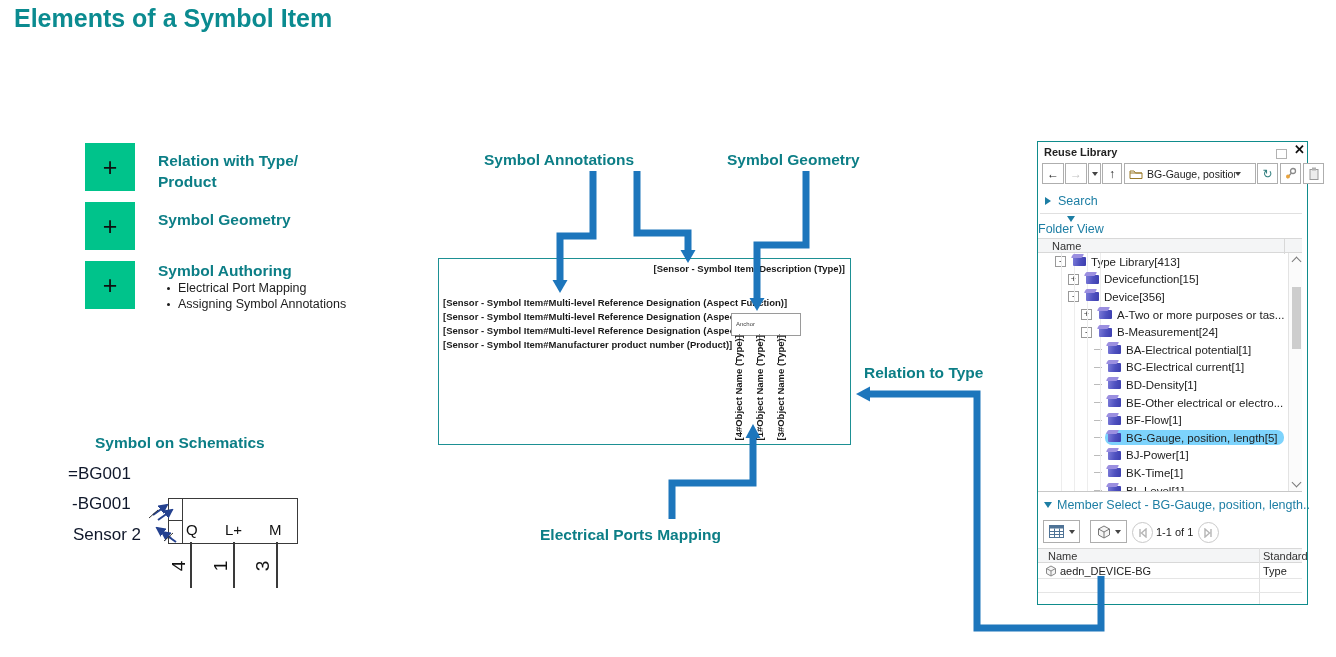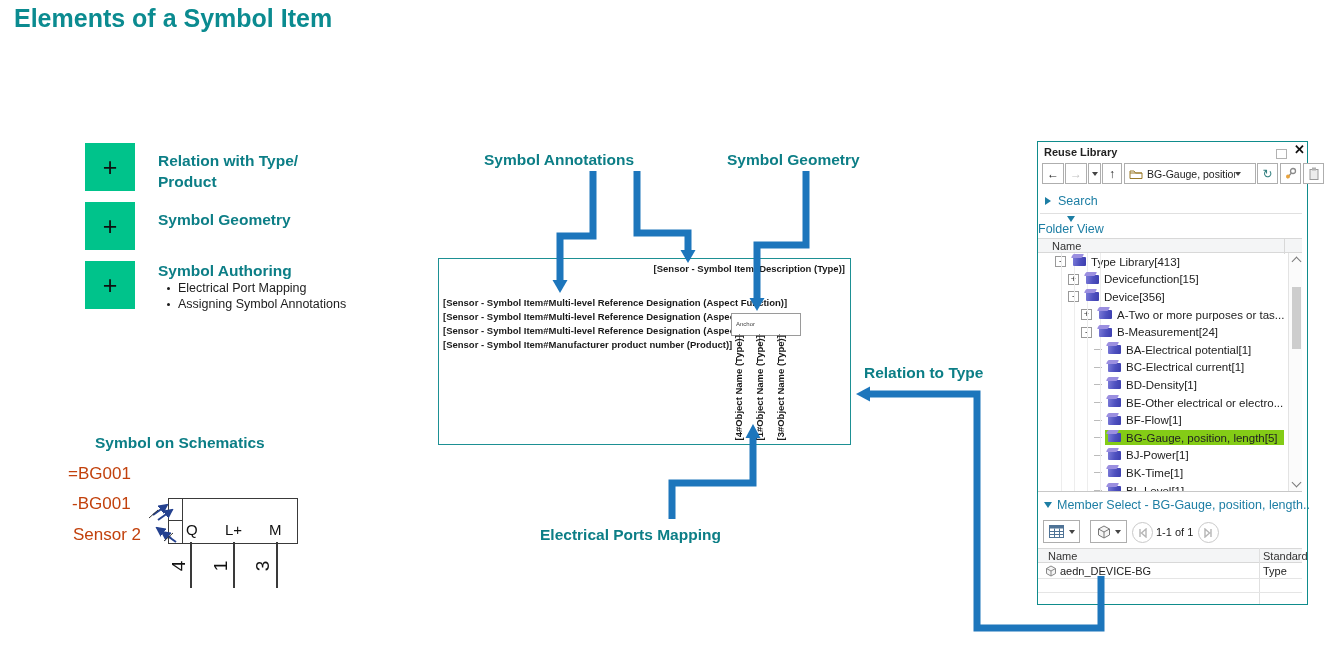--- a/index.html
+++ b/index.html
@@ -23,21 +23,21 @@
   .diagram-box{left:438px;top:258px;width:411px;height:185px;border:1.5px solid #1d9094;background:#fff;}
   .ann{font-size:9.5px;font-weight:bold;color:#1a1a1a;}
   .ann-right{text-align:right;}
   .anchor-box{left:731px;top:313px;width:68px;height:21px;border:1px solid #9a9a9a;background:#fff;}
   .anchor-txt{left:4px;top:7px;font-size:6px;color:#444;}
   .portline{width:1px;background:#8a8a8a;}
   .portlabel{width:100px;height:13px;font-size:9.5px;font-weight:bold;color:#1a1a1a;
              text-align:center;transform:rotate(-90deg);white-space:nowrap;}
 
   
-  .schem-txt{font-size:17px;color:#c2410c;}
+  .schem-txt{font-size:17px;color:#0f172a;}
   .schem-box{left:168px;top:498px;width:128px;height:44px;border:1.5px solid #3a3a3a;background:#fff;}
   .schem-vline{left:13px;top:0;width:0;height:100%;border-left:1.3px solid #3a3a3a;}
   .schem-hline{left:0;top:21px;width:13px;height:0;border-top:1.3px solid #3a3a3a;}
   .portname{font-size:15px;color:#111;}
   .pin{width:1.5px;background:#3a3a3a;}
   .pinnum{width:26px;height:26px;font-size:19px;color:#111;display:flex;align-items:center;
           justify-content:center;transform:rotate(-90deg);}
 
   
   .panel{left:1037px;top:141px;width:269px;height:462px;border:1.5px solid #0f8c8c;background:#fff;overflow:visible;}
@@ -59,21 +59,21 @@
             font-size:11px;color:#333;display:flex;align-items:center;box-sizing:border-box;}
 
   .tree-body{left:0;top:111px;width:250px;height:238px;overflow:hidden;}
   .guide{top:0;height:100%;width:0;border-left:1px solid #ededed;}
   .trow{height:17.6px;display:flex;align-items:center;font-size:11.5px;color:#222;white-space:nowrap;}
   .trow .exp{width:9px;height:9px;border:1px solid #999;background:#fff;font-size:9px;line-height:8px;
              text-align:center;color:#333;margin-right:4px;flex:none;box-sizing:content-box;}
   .trow .dash{width:8px;height:0;border-top:1px solid #bbb;margin-right:3px;flex:none;}
   .lvl1{padding-left:17px;} .lvl2{padding-left:30px;} .lvl3{padding-left:43px;} .lvl4{padding-left:56px;}
   .row-main{display:inline-flex;align-items:center;height:15px;padding-right:6px;}
-  .trow.sel .row-main{background:#84cc16;}
+  .trow.sel .row-main{background:#7dd3fc;border-radius:7px;}
   .ticon{position:relative;width:13px;height:9px;margin:0 5px 0 3px;flex:none;border-radius:1px;
          background:linear-gradient(100deg,#7b7bd8 0%,#4e50bf 55%,#3c3eae 100%);}
   .ticon::before{content:"";position:absolute;left:-1px;top:-3px;width:11px;height:4px;
                  background:#9b8fe0;transform:skewX(-30deg);border-radius:1px;}
   .scrollbar{left:250px;top:111px;width:14px;height:238px;background:#fbfbfb;border-left:1px solid #e3e3e3;box-sizing:border-box;}
   .chev{width:6px;height:6px;border-left:1.5px solid #7a7a7a;border-top:1.5px solid #7a7a7a;}
   .thumb{left:2.5px;top:34px;width:9px;height:62px;background:#cdcdcd;}
 
   .msbtn{border:1px solid #aeaeae;background:#fff;display:flex;align-items:center;
          justify-content:center;box-sizing:border-box;}

